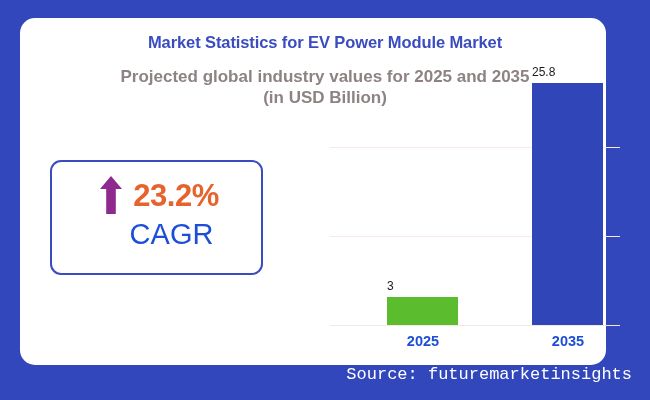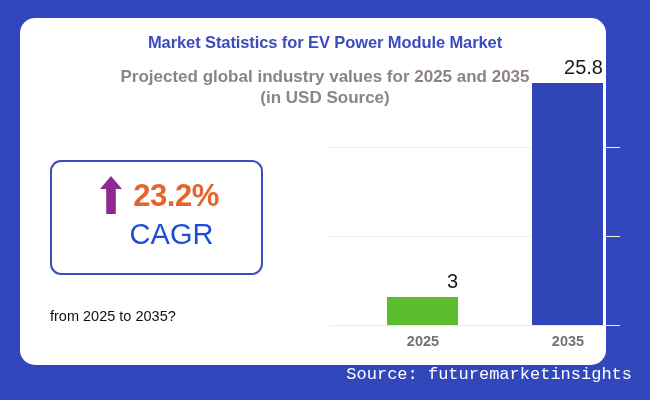--- a/index.html
+++ b/index.html
@@ -135,32 +135,32 @@
     bottom: 40px;
   }
   .bar-rect {
     position: absolute;
     bottom: 0;
     width: 71px;
   }
   .bar-value {
     position: absolute;
     width: 71px;
-    text-align: right;
-    font-size: 20px;
+    text-align: left;
+    font-size: 12px;
     color: #1a1a1a;
   }
   .bar-cat {
     position: absolute;
     top: 315px;
     width: 90px;
     text-align: center;
     font-size: 14.5px;
     font-weight: bold;
-    color: #737373;
+    color: #1d4ed8;
   }
   
   .source {
     position: absolute;
     right: 18px;
     bottom: 16px;
     font-size: 17px;
     color: #ffffff;
     font-family: Liberation Mono, monospace;
   }
@@ -169,37 +169,36 @@
 <body>
 
 <div id="root">
 
   <div class="card">
 
     <div class="title">Market Statistics for EV Power Module Market</div>
 
     <div class="subtitle">
       <div>Projected global industry values for 2025 and 2035</div>
-      <div>(in USD Source)</div>
+      <div>(in USD Billion)</div>
     </div>
 
     <div class="cagr-box">
       <div class="cagr-row">
         <span class="arrow-icon">
           <svg width="26" height="42" viewBox="0 0 26 42" xmlns="http://www.w3.org/2000/svg">
             <path d="M13 2 L24 15 L17.8 15 L17.8 40 L8.2 40 L8.2 15 L2 15 Z" fill="#8e2a8e"></path>
           </svg>
         </span>
         <span class="cagr-value">23.2%</span>
       </div>
       <div class="cagr-label">CAGR</div>
     </div>
 
     <div class="cagr-caption">
-      <div>from 2025 to 2035?</div>
     </div>
 
     <div class="chart">
       <div class="gridline" id="grid-0" style="top: 218px; background: rgb(247, 235, 231);"></div>
       <div class="gridline" id="grid-1" style="top: 129px; background: rgb(247, 235, 231);"></div>
       <div class="axis-baseline" style="top: 307px;"></div>
 
       <div class="bar" id="bar-0" style="left: 57px; bottom: 40px;">
         <div class="bar-value" id="bar-val-0" style="bottom: 32.1053px;">3</div>
         <div class="bar-rect" id="bar-rect-0" style="height: 28.1053px; background: rgb(91, 189, 46);"></div>

